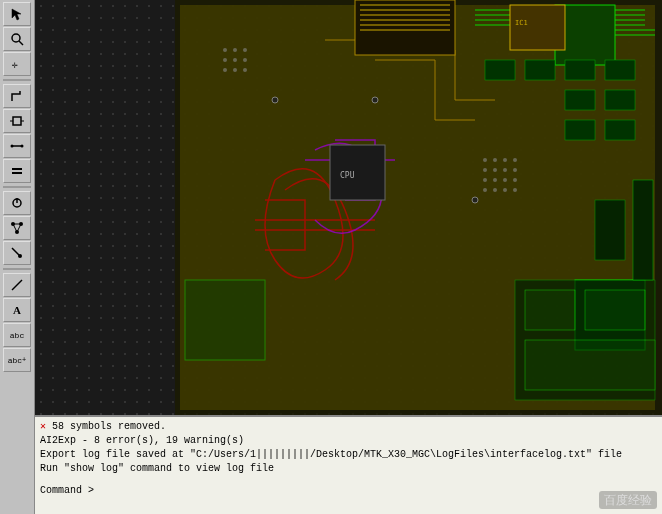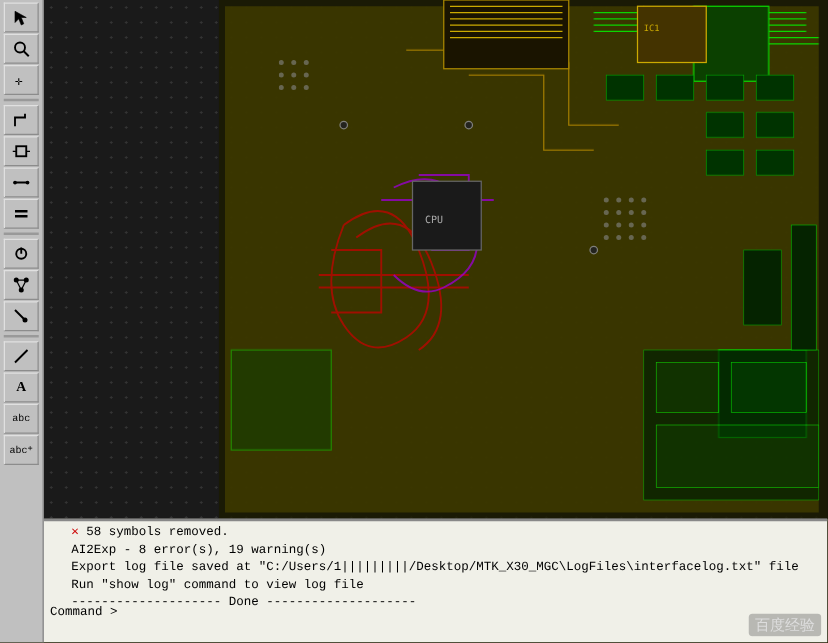--- a/index.html
+++ b/index.html
@@ -71,21 +71,21 @@
       left: 35px;
       top: 415px;
       width: 627px;
       height: 99px;
       background: #f0f0e8;
       border-top: 2px solid #888;
       overflow: hidden;
     }
 
     #console-content {
-      padding: 3px 22px;
+      padding: 3px 5px;
       font-size: 10px;
       font-family: 'Courier New', monospace;
       color: #000;
       line-height: 14px;
     }
 
     .console-line {
       white-space: nowrap;
       overflow: hidden;
     }
@@ -364,23 +364,20 @@
     </div>
     <div class="console-line">
       <span>AI2Exp - 8 error(s), 19 warning(s)</span>
     </div>
     <div class="console-line">
       <span>Export log file saved at "C:/Users/1|||||||||/Desktop/MTK_X30_MGC\LogFiles\interfacelog.txt" file</span>
     </div>
     <div class="console-line">
       <span>Run "show log" command to view log file</span>
     </div>
-    <div class="console-line">
-      <span>-------------------- Done --------------------</span>
-    </div>
   </div>
   <div id="command-line">
     <span>Command &gt;</span>
     <input type="text" style="border: none; background: transparent; font-family: &quot;Courier New&quot;; font-size: 10px; outline: none; width: 200px;">
   </div>
 </div>
 
 <div id="status-bar">
   <div id="command-label">Command</div>
 </div>

